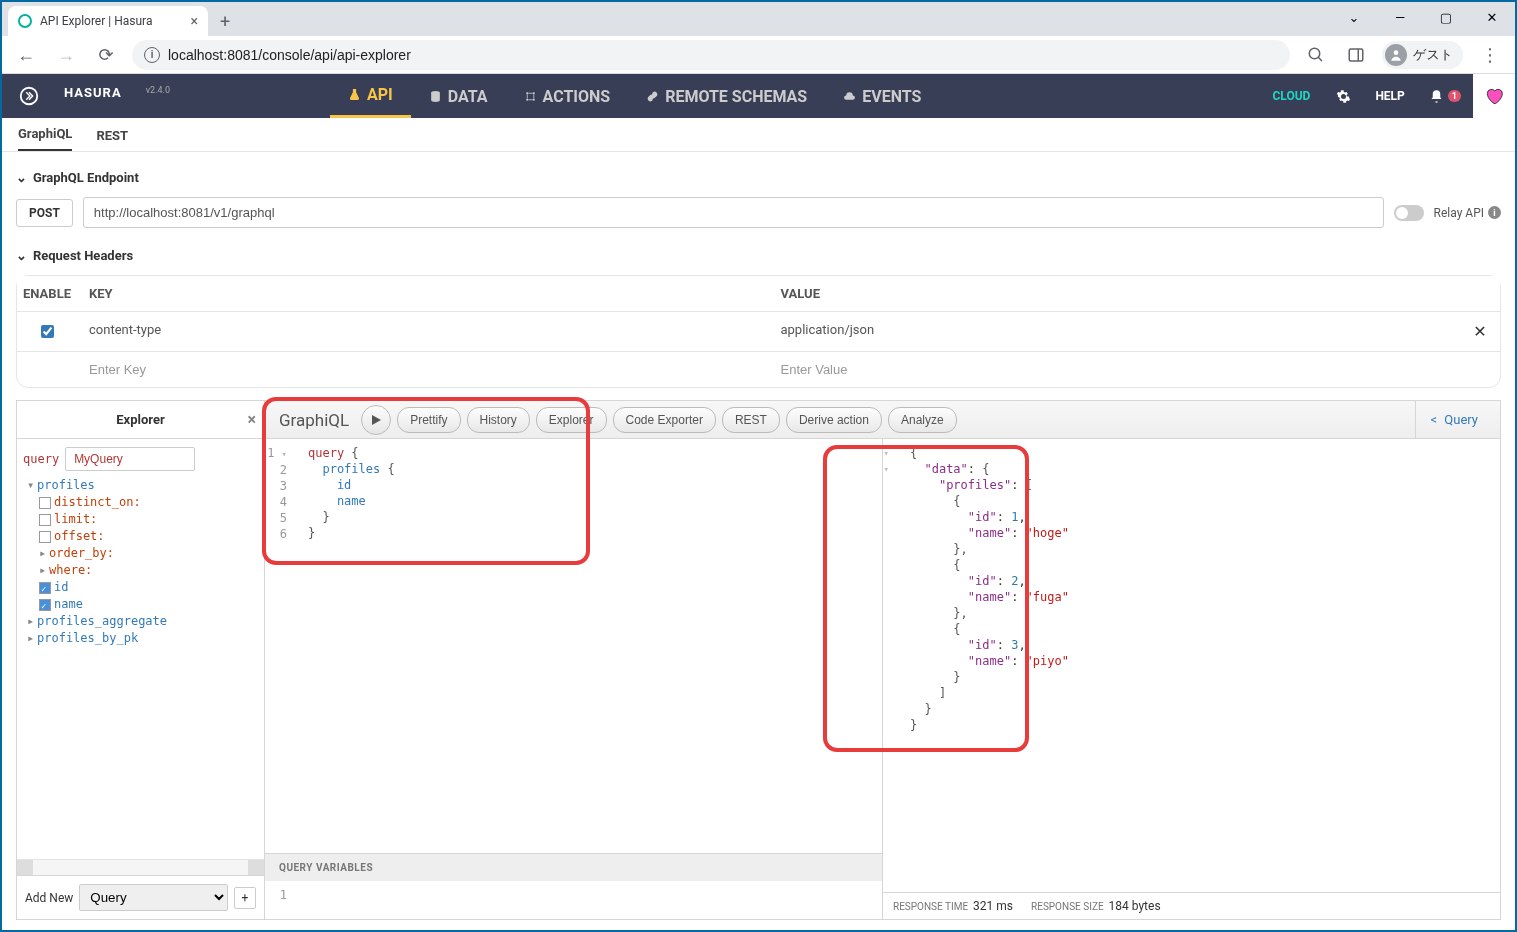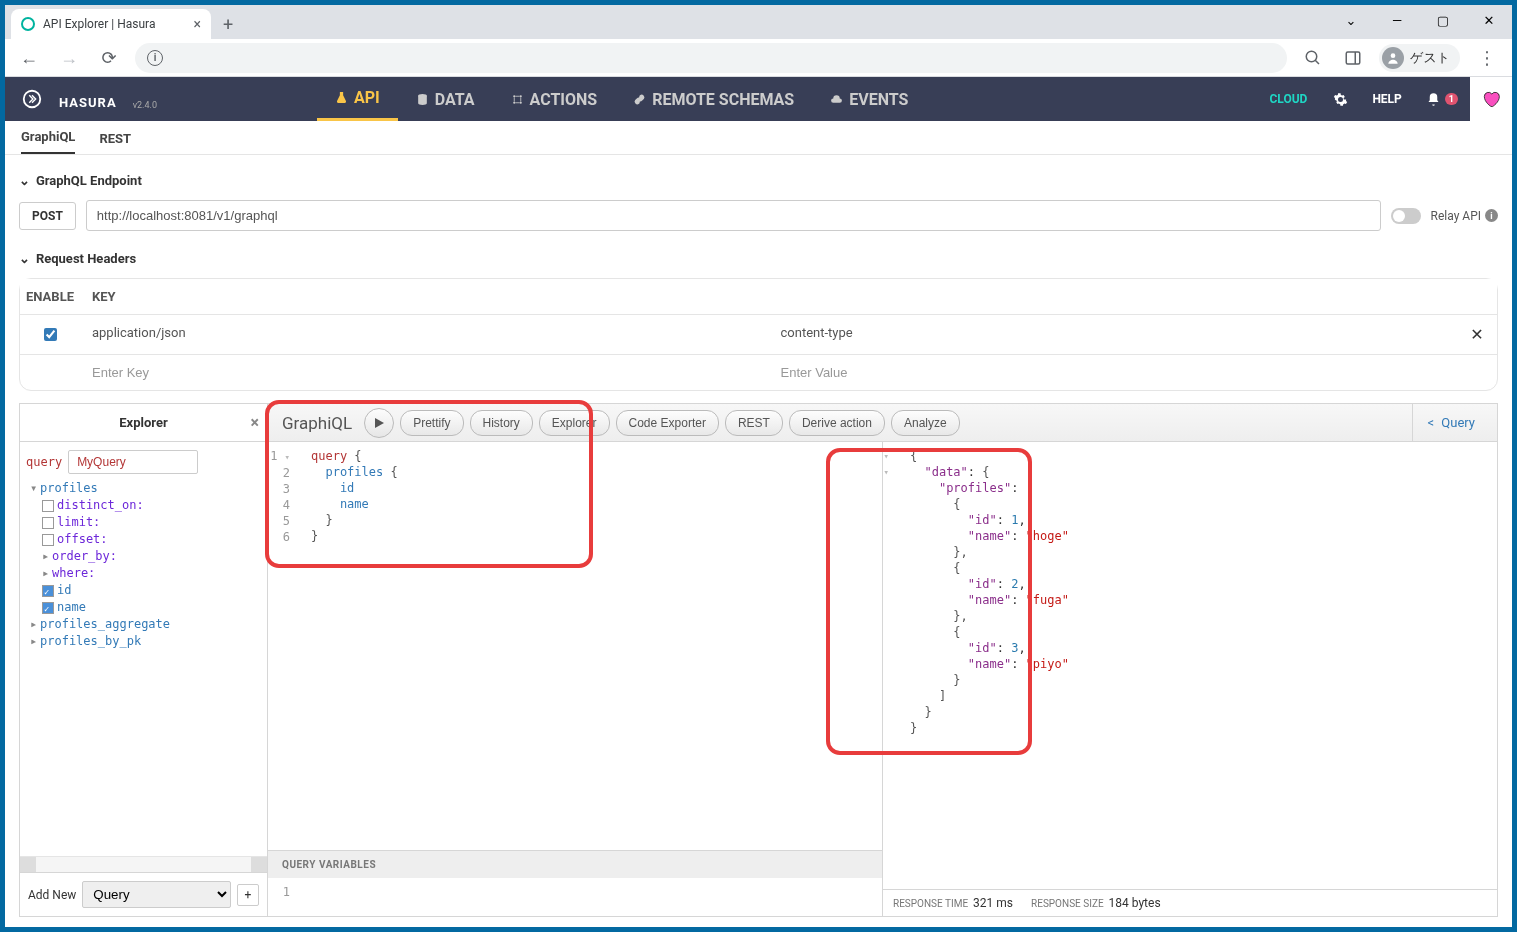--- a/index.html
+++ b/index.html
@@ -1,19 +1,19 @@
 <!DOCTYPE html>
 <html><head>
 <meta charset="utf-8">
 <style>
 * { box-sizing: border-box; margin: 0; padding: 0; }
 body { font-family: -apple-system, BlinkMacSystemFont, "Segoe UI", Roboto, sans-serif; font-size: 13px; color: #333; background: #fff; overflow: hidden; }
 
 
-.window-frame { width: 1517px; height: 932px; display: flex; flex-direction: column; border: 5px solid #0369a1; }
+.window-frame { width: 1517px; height: 932px; display: flex; flex-direction: column; border: 2px solid #0369a1; }
 .tabbar { height: 34px; background: #dee1e6; display: flex; align-items: flex-end; padding-left: 6px; }
 .tab { background: #fff; border-radius: 8px 8px 0 0; height: 30px; display: flex; align-items: center; padding: 0 10px; gap: 8px; min-width: 200px; }
 .tab .favicon { width: 14px; height: 14px; border: 2px solid #00b39f; border-radius: 50%; display: inline-block; }
 .tab .title { flex: 1; font-size: 12px; color: #3c4043; }
 .tab .close { font-size: 14px; color: #5f6368; cursor: pointer; }
 .new-tab { width: 34px; height: 30px; display: flex; align-items: center; justify-content: center; font-size: 18px; color: #5f6368; cursor: pointer; }
 .win-controls { position: absolute; right: 0; top: 0; display: flex; height: 30px; }
 .win-btn { width: 46px; display: flex; align-items: center; justify-content: center; font-size: 13px; color: #000; cursor: pointer; }
 
 .toolbar { height: 38px; background: #fff; display: flex; align-items: center; padding: 0 10px; gap: 12px; border-bottom: 1px solid #dadce0; }
@@ -22,21 +22,21 @@
 .omniboxwrap { flex: 1; display: flex; align-items: center; height: 30px; background: #f1f3f4; border-radius: 15px; padding: 0 12px; gap: 8px; }
 .omniboxwrap .info-icon { width: 16px; height: 16px; border: 1px solid #5f6368; border-radius: 50%; display: flex; align-items: center; justify-content: center; font-size: 10px; color: #5f6368; font-weight: bold; }
 .omniboxwrap input { flex: 1; border: none; background: transparent; outline: none; font-size: 14px; color: #202124; }
 .avatar-chip { display: flex; align-items: center; gap: 6px; background: #f1f3f4; border-radius: 15px; padding: 3px 10px 3px 3px; }
 .avatar-chip .circ { width: 22px; height: 22px; background: #9aa0a6; border-radius: 50%; display: flex; align-items: center; justify-content: center; }
 .avatar-chip .circ svg { width: 14px; height: 14px; fill: #fff; }
 .kebab { font-size: 18px; color: #5f6368; cursor: pointer; padding: 0 6px; }
 
 
 .hasura-hdr { height: 44px; background: #383e56; display: flex; align-items: center; padding: 0 0 0 16px; color: #ccc; font-size: 13px; }
-.hasura-logo { display: flex; align-items: flex-end; gap: 16px; font-weight: 700; letter-spacing: 1px; color: #fff; }
+.hasura-logo { display: flex; align-items: flex-start; gap: 24px; font-weight: 700; letter-spacing: 1px; color: #fff; }
 .hasura-logo .mark { width: 22px; height: 22px; }
 .hasura-logo .ver { font-size: 9px; color: #aaa; letter-spacing: 0; font-weight: 400; }
 .hasura-nav { display: flex; margin-left: 160px; height: 100%; }
 .hnav-item { display: flex; align-items: center; gap: 6px; padding: 0 18px; height: 100%; font-weight: 700; font-size: 16px; cursor: pointer; }
 .hnav-item.active { color: #f9c548; border-bottom: 3px solid #f9c548; }
 .hasura-right { margin-left: auto; display: flex; align-items: center; height: 100%; }
 .cloud-link { color: #1fd6c4; font-weight: 700; font-size: 12px; padding: 0 14px; }
 .hicon-btn { color: #fff; padding: 0 12px; font-size: 12px; font-weight: 700; display: flex; align-items: center; gap: 4px; cursor: pointer; }
 .badge1 { background: #e0536f; color: #fff; font-size: 9px; padding: 1px 4px; border-radius: 7px; }
 .heart-btn { background: #fff; width: 42px; height: 44px; display: flex; align-items: center; justify-content: center; }
@@ -81,21 +81,21 @@
 .query-name-row { display: flex; align-items: center; gap: 6px; margin-bottom: 6px; }
 .query-name-row .kw { color: #b33636; }
 .query-name-row input { border: 1px solid #ccc; border-radius: 2px; padding: 4px 8px; font-size: 12px; color: #b33636; outline: none; width: 130px; }
 .tree-node { padding-left: 4px; line-height: 17px; }
 .tree-node.indent1 { padding-left: 16px; }
 .tree-arrow { display: inline-block; width: 10px; color: #888; }
 .tree-chk { display: inline-block; width: 12px; height: 12px; border: 1px solid #999; vertical-align: middle; margin-right: 3px; }
 .tree-chk.checked { background: #4a90d9; position: relative; }
 .tree-chk.checked::after { content: '✓'; color: #fff; font-size: 9px; position: absolute; top: -2px; left: 1px; }
 .tree-label { color: #337ab7; }
-.tree-label.arg { color: #6d28d9; text-align: right; }
+.tree-label.arg { color: #c2410c; text-align: right; }
 .tree-label.field { color: #337ab7; }
 .explorer-footer { border-top: 1px solid #d6d6d6; padding: 8px; display: flex; align-items: center; gap: 6px; font-size: 12px; }
 .explorer-footer select { flex: 1; padding: 4px 6px; border: 1px solid #ccc; border-radius: 2px; }
 .explorer-footer .plus { width: 22px; height: 22px; border: 1px solid #ccc; border-radius: 2px; display: flex; align-items: center; justify-content: center; cursor: pointer; }
 .explorer-scroll { height: 16px; background: #f5f5f5; border-top: 1px solid #e5e5e5; position: relative; }
 .explorer-scroll .thumb-l { position: absolute; left: 0; top: 0; bottom: 0; width: 16px; background: #ddd; }
 .explorer-scroll .thumb-r { position: absolute; right: 0; top: 0; bottom: 0; width: 16px; background: #ddd; }
 
 .gql-main { flex: 1; display: flex; flex-direction: column; }
 .gql-toolbar { height: 38px; border-bottom: 1px solid #d6d6d6; background: linear-gradient(#f7f7f7,#eee); display: flex; align-items: center; padding: 0 8px; gap: 6px; }
@@ -149,20 +149,21 @@
       <div class="win-btn">✕</div>
     </div>
   </div>
 
   <div class="toolbar">
     <div class="nav-btn">←</div>
     <div class="nav-btn disabled">→</div>
     <div class="nav-btn">⟳</div>
     <div class="omniboxwrap">
       <span class="info-icon">i</span>
+      <input value="localhost:8081/console/api/api-explorer" style="">
     </div>
     <div class="nav-btn">
       <svg width="18" height="18" viewBox="0 0 24 24" fill="none" stroke="#5f6368" stroke-width="2">
           <circle cx="10" cy="10" r="7"></circle>
           <line x1="20" y1="20" x2="15" y2="15"></line>
         </svg>
     </div>
     <div class="nav-btn">
       <svg width="18" height="18" viewBox="0 0 24 24" fill="none" stroke="#5f6368" stroke-width="2">
           <rect x="3" y="4" width="18" height="16" rx="2"></rect>
@@ -272,28 +273,29 @@
     </div>
 
     <div class="section-hdr">
       <span class="caret">⌄</span>
       <span>Request Headers</span>
     </div>
     <div class="headers-table">
       <div class="ht-row hdr">
         <div class="ht-cell ht-enable">ENABLE</div>
         <div class="ht-cell ht-key">KEY</div>
+        <div class="ht-cell ht-value">VALUE</div>
         <div class="ht-cell ht-action"></div>
       </div>
       <div class="ht-row">
         <div class="ht-cell ht-enable">
             <input type="checkbox" class="chk" checked="" style="">
           </div>
+        <div class="ht-cell ht-key">content-type</div>
         <div class="ht-cell ht-value">application/json</div>
-        <div class="ht-cell ht-key">content-type</div>
         <div class="ht-cell ht-action">✕</div>
       </div>
       <div class="ht-row">
         <div class="ht-cell ht-enable"></div>
         <div class="ht-cell ht-key"><input placeholder="Enter Key" style=""></div>
         <div class="ht-cell ht-value"><input placeholder="Enter Value" style=""></div>
         <div class="ht-cell ht-action"></div>
       </div>
     </div>
 

